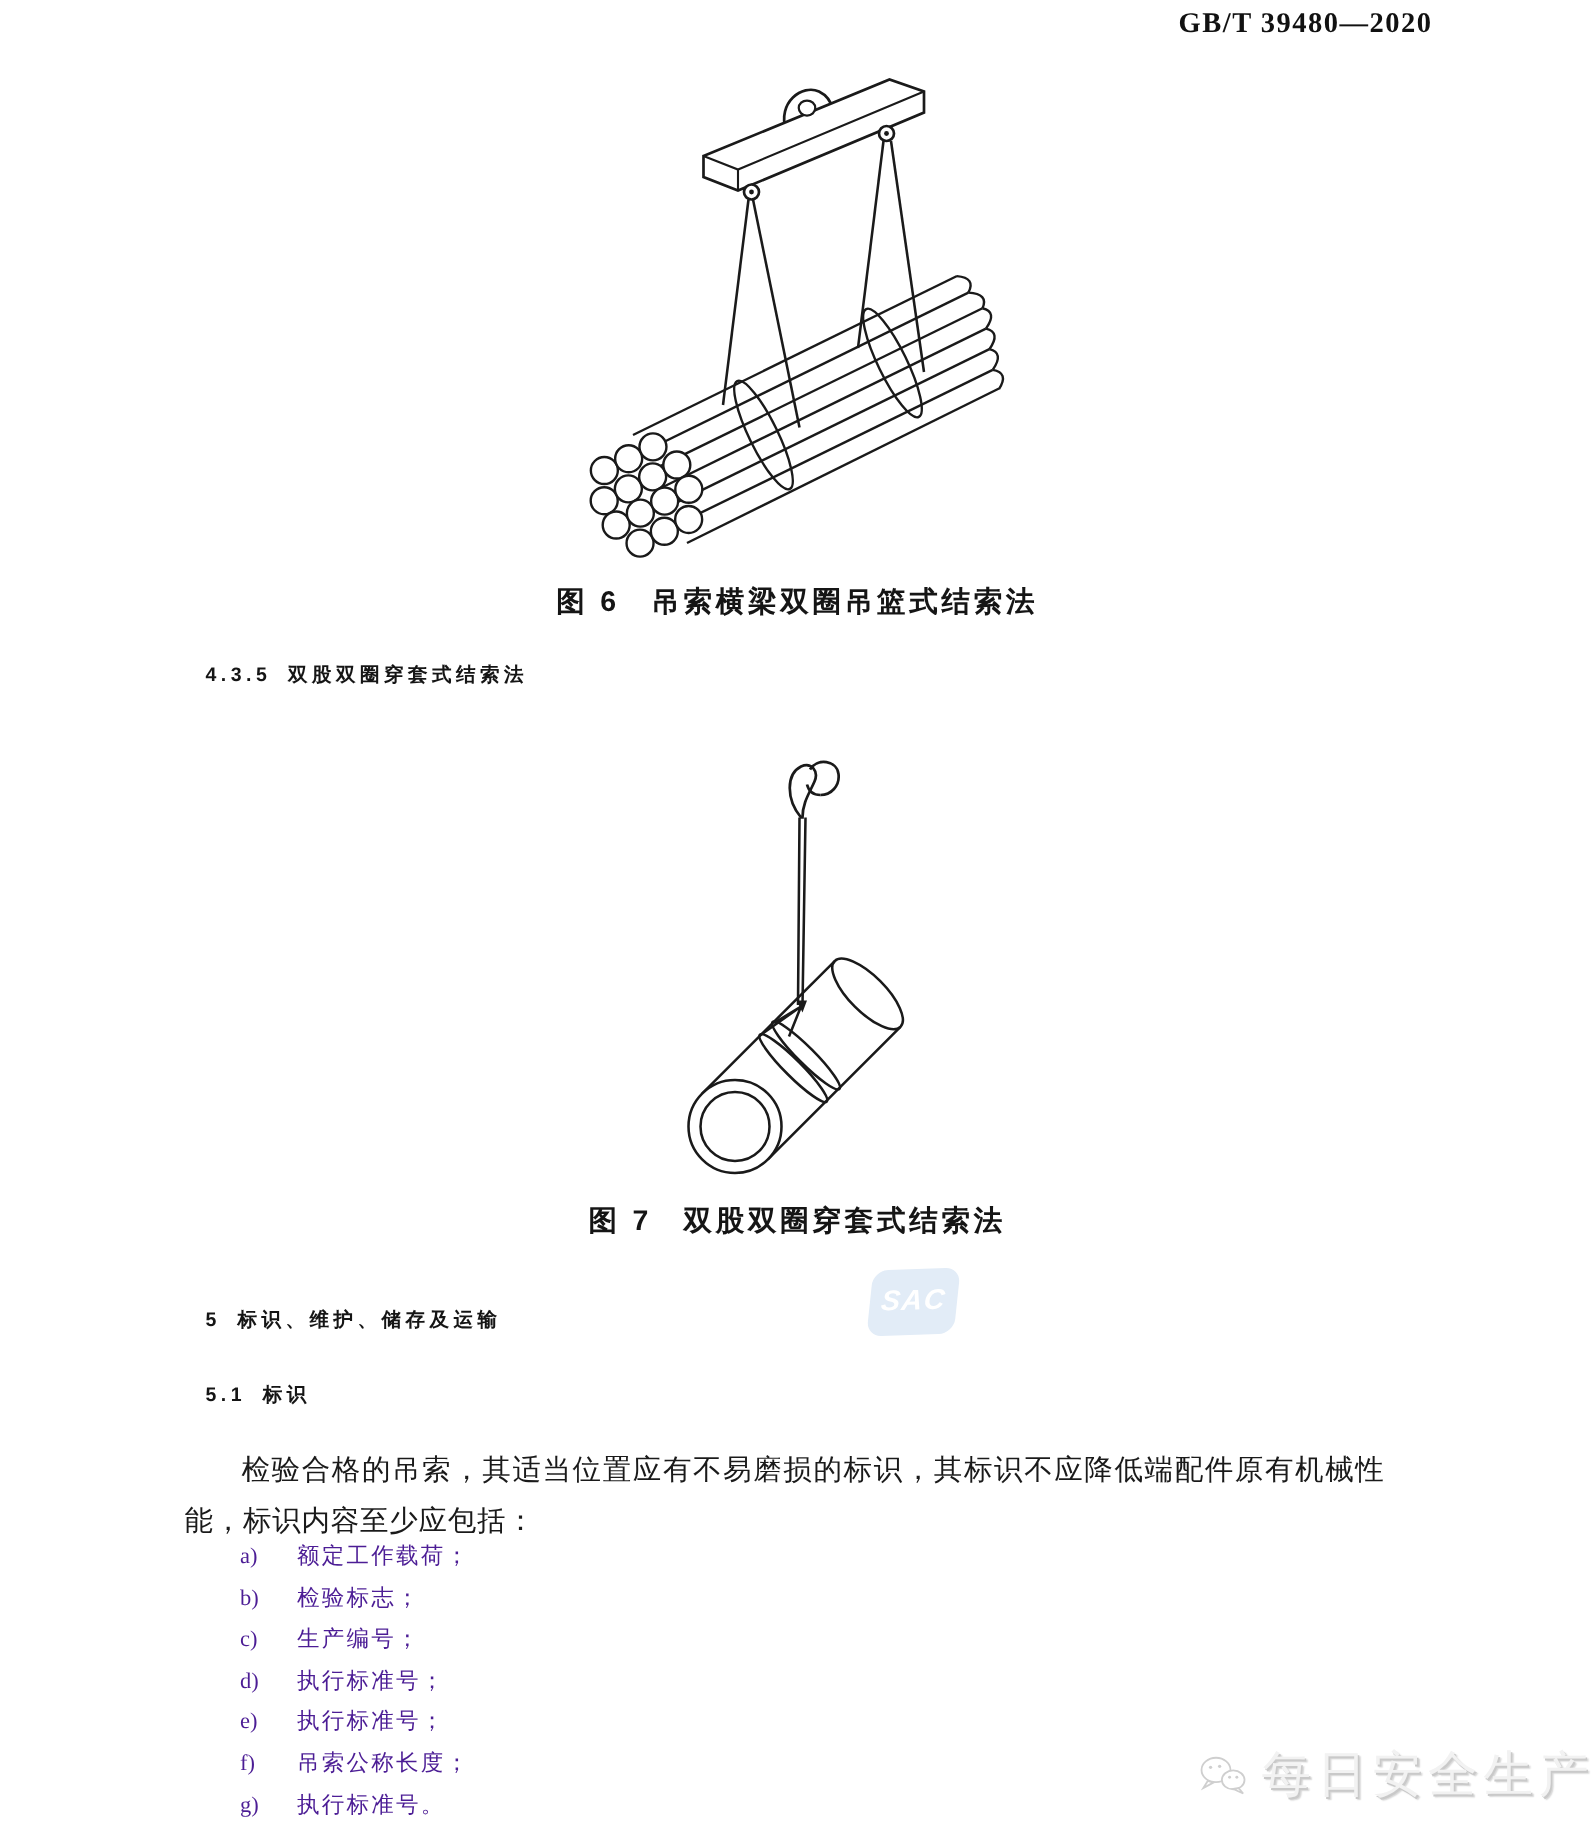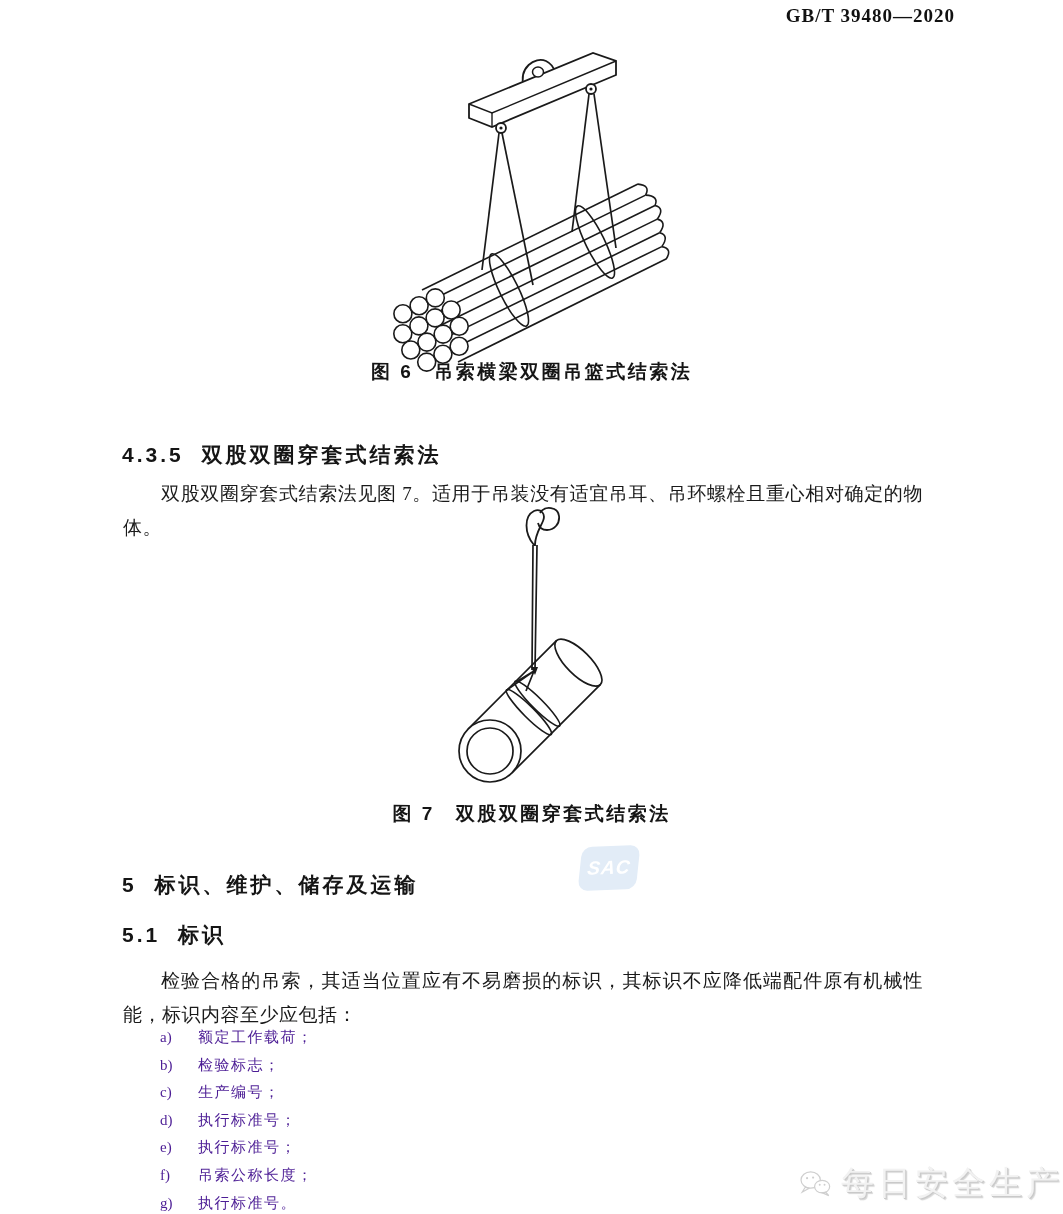--- a/index.html
+++ b/index.html
@@ -15,27 +15,27 @@
     font-weight:bold; font-size:19px; letter-spacing:1px; color:#111;
   }
   .fig { position:absolute; }
   .fig6 { left:383px; top:42px; width:320px; height:335px; }
   .fig7 { left:438px; top:503px; width:220px; height:295px; }
   .caption {
     position:absolute; left:0; width:1063px; text-align:center;
     font-family:"Liberation Sans","DejaVu Sans",sans-serif;
     font-weight:bold; font-size:19px; letter-spacing:2.5px; color:#151515;
   }
-  .cap6 { top:359px; }
+  .cap6 { top:388px; }
   .cap7 { top:801px; }
   .caption .cap-title { margin-left:1.1em; }
   .hd {
-    position:absolute; left:122px; margin:0;
-    font-family:"Liberation Sans","DejaVu Sans",sans-serif;
-    font-weight:bold; font-size:21px; letter-spacing:3px; color:#151515;
+    position:absolute; left:137px; margin:0;
+    font-family:"Liberation Sans","DejaVu Sans",sans-serif;
+    font-weight:bold; font-size:13px; letter-spacing:3px; color:#151515;
   }
   .hd .hd-title { margin-left:0.85em; letter-spacing:3px; }
   .h435 { top:441px; }
   .h5   { top:871px; }
   .h51  { top:921px;text-align:center; }
   .body-para {
     position:absolute; left:123px; margin:0; width:800px;
     font-size:19px; letter-spacing:0.5px; line-height:33.5px;
     text-indent:2em; color:#1a1a1a; text-align:justify;
   }
@@ -137,21 +137,20 @@
       <circle cx="208" cy="47" r="1.6" fill="#1a1a1a" stroke="none"></circle>
     </g>
   </svg>
   <div class="caption cap6">
     <span>图 6</span><span class="cap-title">吊索横梁双圈吊篮式结索法</span>
   </div>
 
   <h3 class="hd h435">
     <span>4.3.5</span><span class="hd-title">双股双圈穿套式结索法</span>
   </h3>
-  <p class="body-para p435">双股双圈穿套式结索法见图 7。适用于吊装没有适宜吊耳、吊环螺栓且重心相对确定的物体。</p>
 
   <svg class="fig fig7" viewBox="0 0 220 295" aria-hidden="true">
     <g transform="translate(52,248) rotate(-45)" fill="none" stroke="#1a1a1a" stroke-width="1.7">
       <ellipse cx="125" cy="0" rx="12" ry="31" fill="#ffffff"></ellipse>
       <path d="M0,-31 L125,-31 M0,31 L125,31"></path>
       <ellipse cx="55" cy="0" rx="5.5" ry="31.5"></ellipse>
       <ellipse cx="67" cy="0" rx="5.5" ry="31.5"></ellipse>
       <circle cx="0" cy="0" r="31" fill="#ffffff"></circle>
       <circle cx="0" cy="0" r="23"></circle>
     </g>

